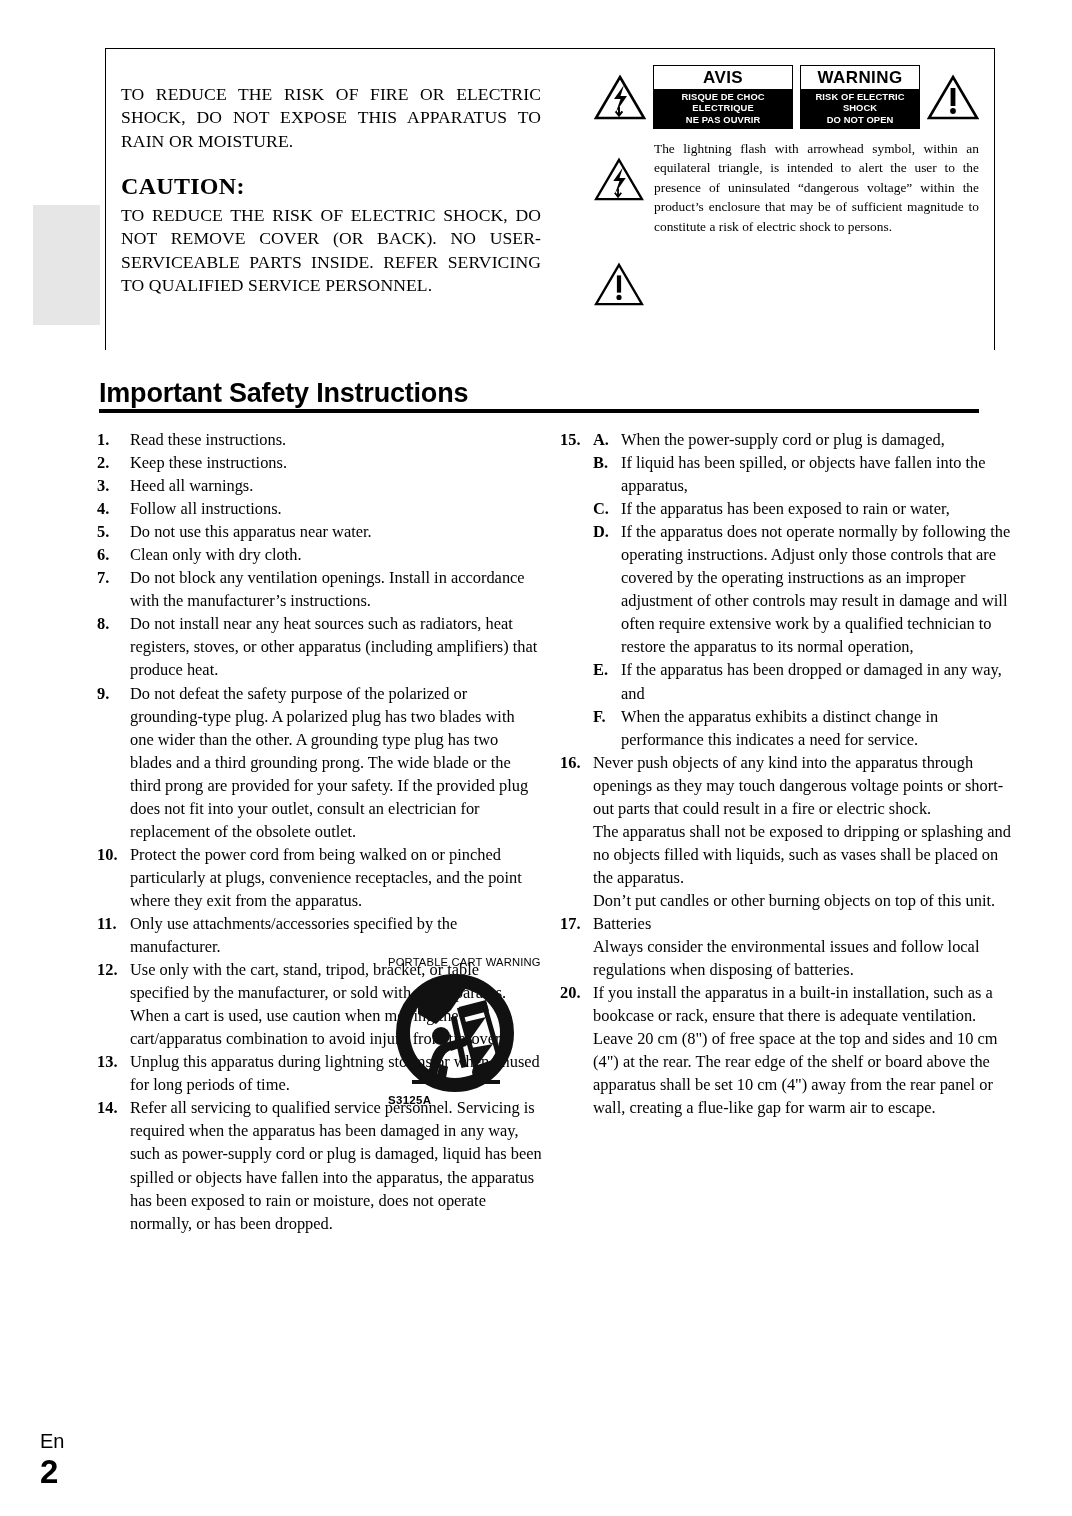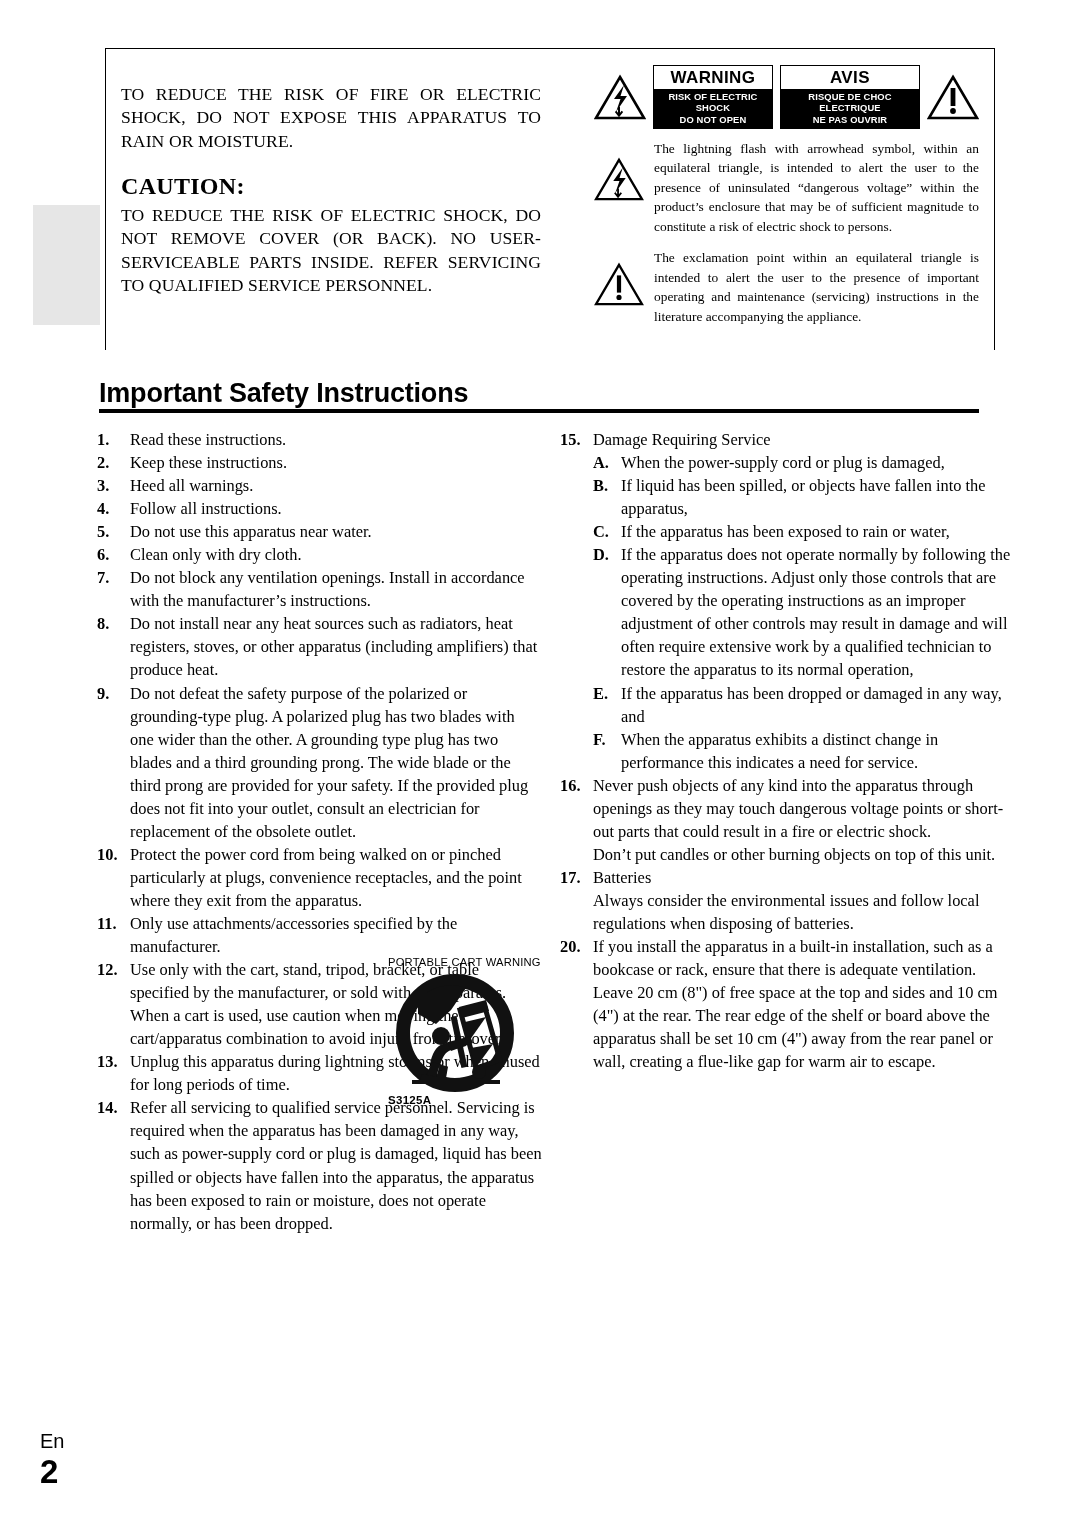--- a/index.html
+++ b/index.html
@@ -265,33 +265,33 @@
 
         <div class="banner-row">
           <span>
             <svg class="tri-svg" width="52" height="46" viewBox="0 0 52 46" aria-hidden="true">
               <polygon points="26,3 50,44 2,44" fill="none" stroke="#000" stroke-width="2.6"></polygon>
               <path d="M30 11 L20 25 L26.5 25 L22 38 L33 22 L26.5 22 Z" fill="#000"></path>
               <path d="M25 33 L25 41 M21.6 37.4 L25 41.6 L28.4 37.4" stroke="#000" stroke-width="2" fill="none"></path>
             </svg>
           </span>
 
+          <div class="banner-box bbox-avis">
+            <div class="banner-title">AVIS</div>
+            <div class="banner-sub">
+              <div>RISQUE DE CHOC ELECTRIQUE</div>
+              <div>NE PAS OUVRIR</div>
+            </div>
+          </div>
+
           <div class="banner-box bbox-warning">
             <div class="banner-title">WARNING</div>
             <div class="banner-sub">
               <div>RISK OF ELECTRIC SHOCK</div>
               <div>DO NOT OPEN</div>
-            </div>
-          </div>
-
-          <div class="banner-box bbox-avis">
-            <div class="banner-title">AVIS</div>
-            <div class="banner-sub">
-              <div>RISQUE DE CHOC ELECTRIQUE</div>
-              <div>NE PAS OUVRIR</div>
             </div>
           </div>
 
           <span>
             <svg class="tri-svg" width="52" height="46" viewBox="0 0 52 46" aria-hidden="true">
               <polygon points="26,3 50,44 2,44" fill="none" stroke="#000" stroke-width="2.6"></polygon>
               <rect x="23.6" y="14" width="4.8" height="18" fill="#000"></rect>
               <circle cx="26" cy="37" r="2.9" fill="#000"></circle>
             </svg>
           </span>
@@ -309,21 +309,20 @@
         </div>
 
         <div class="note-row second">
           <span class="note-icon">
             <svg width="50" height="44" viewBox="0 0 52 46" aria-hidden="true">
               <polygon points="26,3 50,44 2,44" fill="none" stroke="#000" stroke-width="2.4"></polygon>
               <rect x="23.8" y="14" width="4.4" height="18" fill="#000"></rect>
               <circle cx="26" cy="37" r="2.7" fill="#000"></circle>
             </svg>
           </span>
-          <div class="note-text">The exclamation point within an equilateral triangle is intended to alert the user to the presence of important operating and maintenance (servicing) instructions in the literature accompanying the appliance.</div>
         </div>
 
       </div>
     </div>
   </div>
 
   <div class="section-title">Important Safety Instructions</div>
   <div class="title-rule"></div>
 
   <div class="col col-left">
@@ -459,21 +458,20 @@
       <rect x="16" y="106" width="88" height="4" fill="#111"></rect>
     </svg>
     <p class="cart-code">S3125A</p>
   </div>
 
   <div class="col col-right">
 
     <div class="item">
       <div class="item-num">15.</div>
       <div class="item-text">
-        <p>Damage Requiring Service</p>
         <div class="sub-list">
           <div class="sub-item">
             <div class="sub-num">A.</div>
             <div class="sub-text">When the power-supply cord or plug is damaged,</div>
           </div>
           <div class="sub-item">
             <div class="sub-num">B.</div>
             <div class="sub-text">If liquid has been spilled, or objects have fallen into the apparatus,</div>
           </div>
           <div class="sub-item">
@@ -493,20 +491,21 @@
             <div class="sub-text">When the apparatus exhibits a distinct change in performance this indicates a need for service.</div>
           </div>
         </div>
       </div>
     </div>
 
     <div class="item">
       <div class="item-num">16.</div>
       <div class="item-text">
         <p>Never push objects of any kind into the apparatus through openings as they may touch dangerous voltage points or short-out parts that could result in a fire or electric shock.</p>
+        <p>The apparatus shall not be exposed to dripping or splashing and no objects filled with liquids, such as vases shall be placed on the apparatus.</p>
         <p>Don’t put candles or other burning objects on top of this unit.</p>
       </div>
     </div>
 
     <div class="item">
       <div class="item-num">17.</div>
       <div class="item-text">
         <p>Batteries</p>
         <p>Always consider the environmental issues and follow local regulations when disposing of batteries.</p>
       </div>

